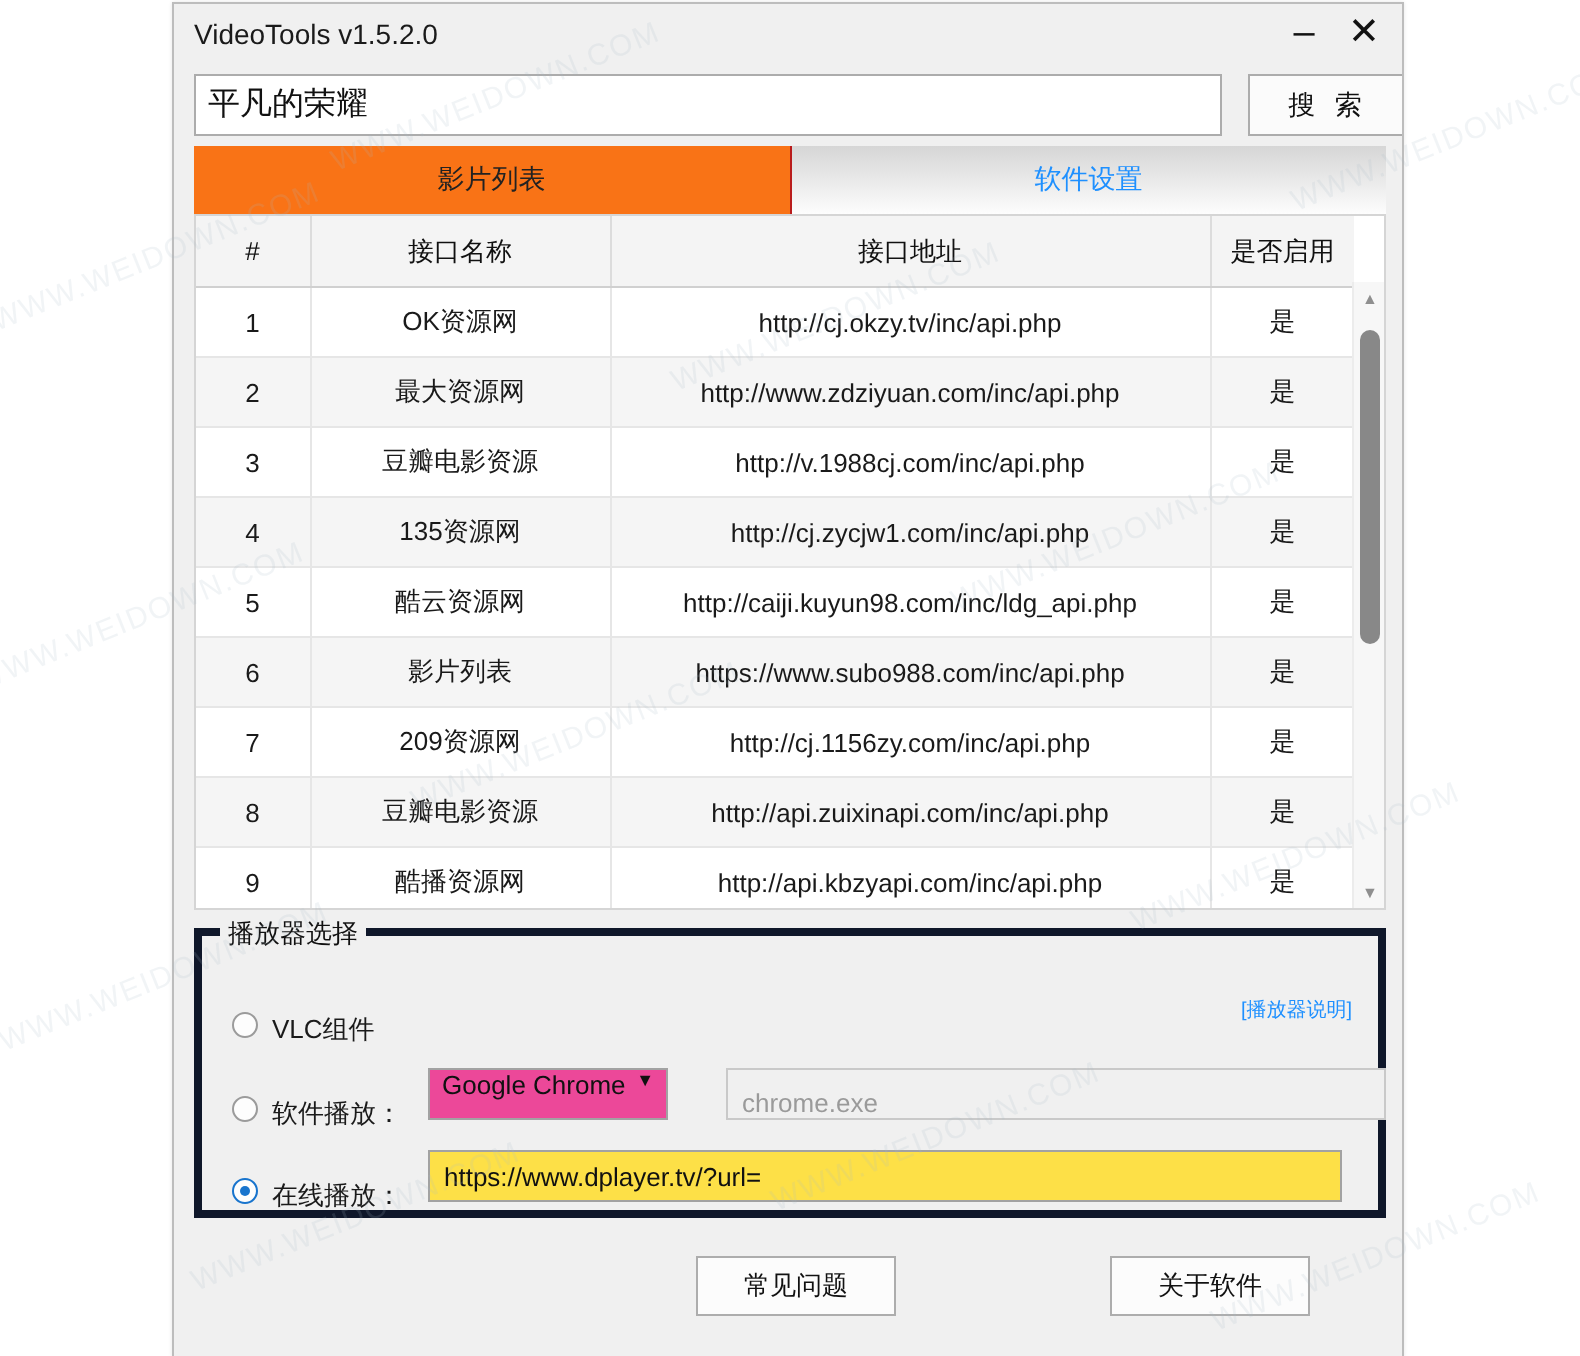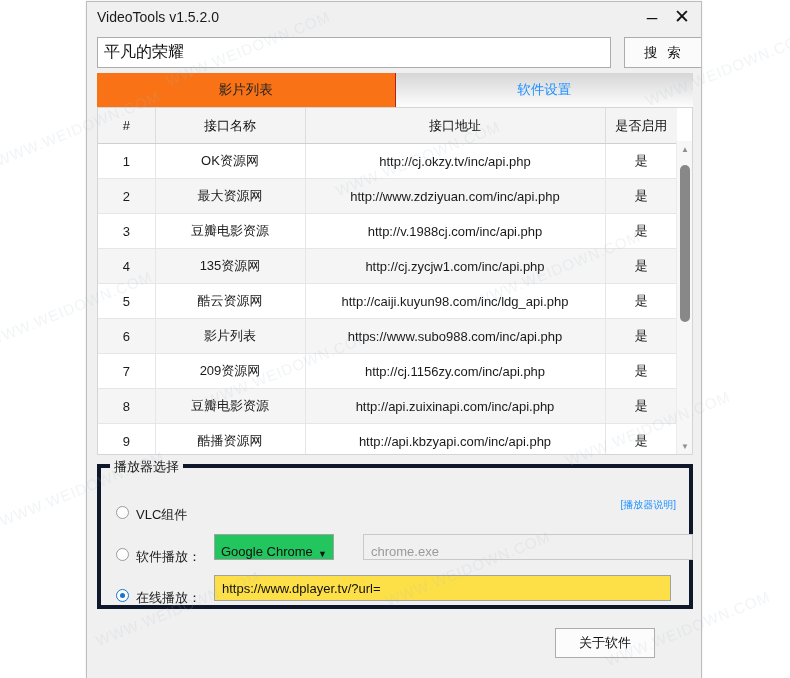--- a/index.html
+++ b/index.html
@@ -303,23 +303,23 @@
   }
 
   .sel-combo {
     position: absolute;
     left: 113px;
     top: 66px;
     width: 120px;
     height: 26px;
     box-sizing: border-box;
     border: 1px solid #a2a2a2;
-    background: #22c55e;
-    display: flex;
-    align-items: flex-end;
+    background: #ec4899;
+    display: flex;
+    align-items: flex-start;
     padding: 0 6px;
     font-size: 13px;
     color: #111;
     cursor: default;
     font-family: "Liberation Sans", sans-serif;
   }
   .sel-combo .caret {
     margin-left: auto;
     font-size: 9px;
     color: #111;
@@ -525,16 +525,17 @@
       <div class="opt-row r3">
         <span class="radio checked"></span>
         <span class="opt-label">在线播放：</span>
       </div>
 
       <div class="online-field">
         <span>https://www.dplayer.tv/?url=</span>
       </div>
     </div>
 
+    <div class="btm-btn b2">常见问题</div>
     <div class="btm-btn b3">关于软件</div>
 
   </div>
 </div>
 
 </body></html>

